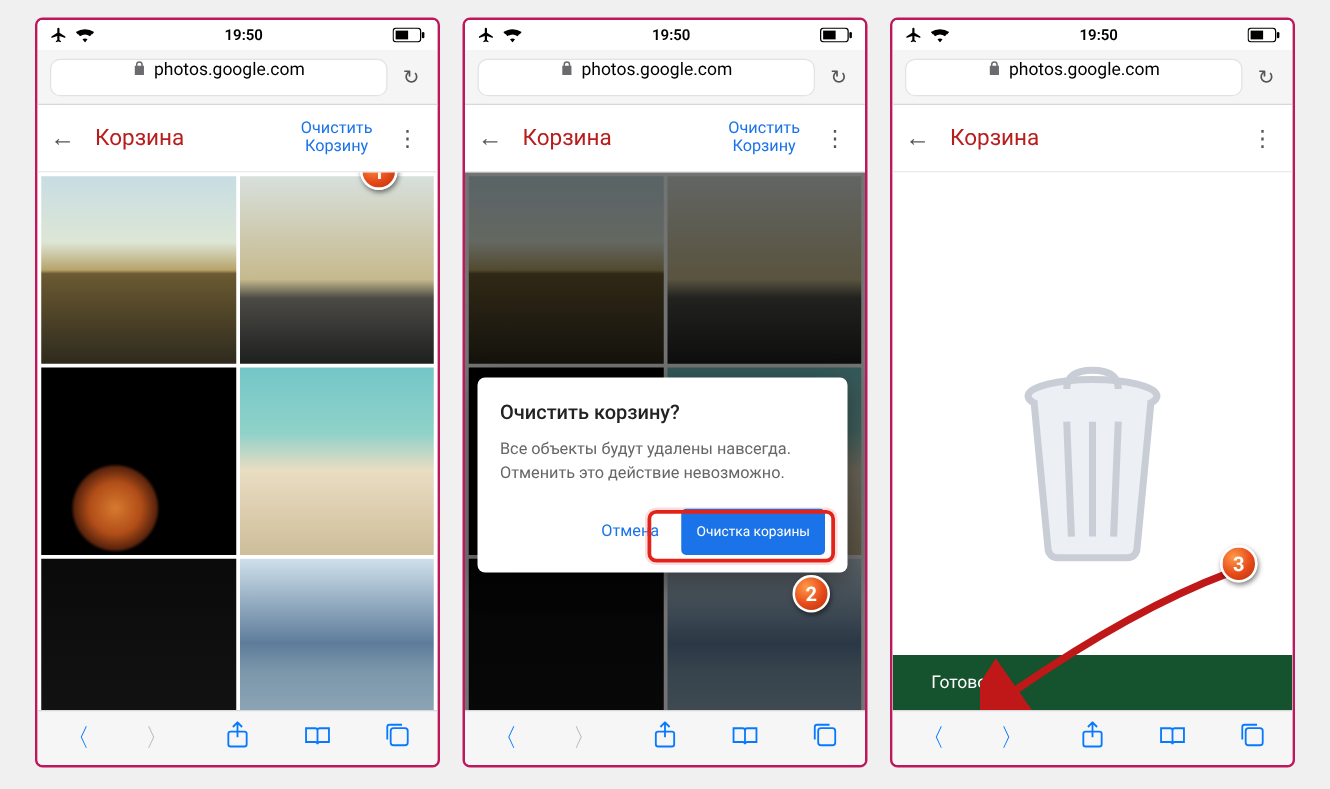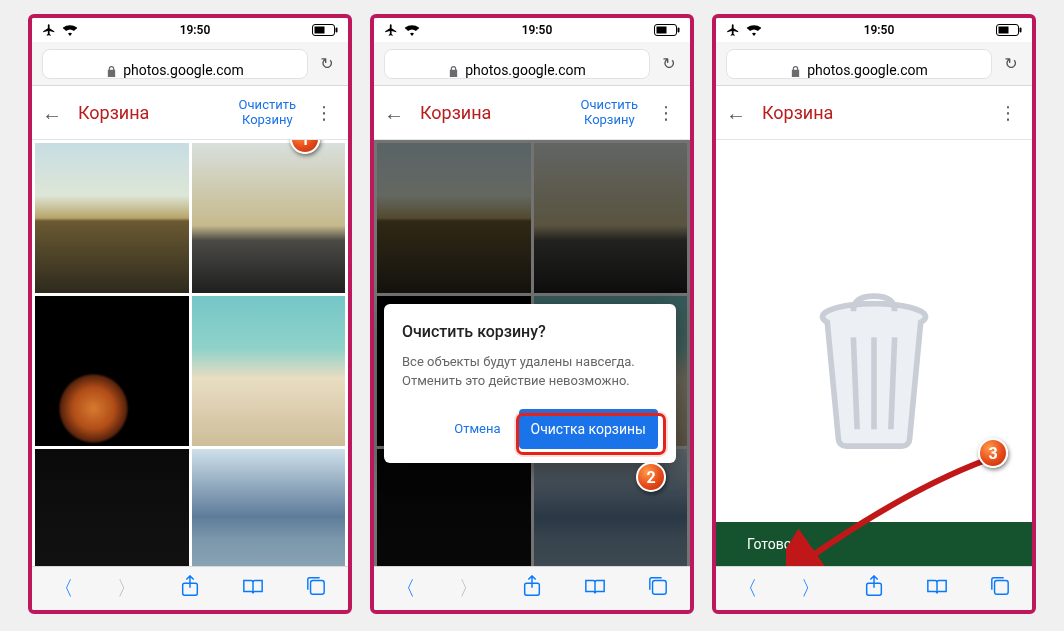--- a/index.html
+++ b/index.html
@@ -15,21 +15,21 @@
     display: flex;
     gap: 18px;
     padding: 14px;
     justify-content: center;
     align-items: flex-start;
   }
   .phone {
     width: 324px;
     height: 600px;
     background: #fff;
-    border: 4px solid #be185d;
+    border: 2px solid #be185d;
     border-radius: 6px;
     position: relative;
     overflow: hidden;
     display: flex;
     flex-direction: column;
   }
   
   .status {
     height: 24px;
     display: flex;
@@ -53,21 +53,21 @@
     padding: 6px 10px;
     gap:8px;
   }
   .urlfield {
     flex:1;
     background:#fff;
     border:1px solid #e2e2e5;
     border-radius:8px;
     height:30px;
     display:flex;
-    align-items:flex-end;
+    align-items:flex-start;
     justify-content:center;
     gap:6px;
     font-size:14px;
     color:#000;
   }
   .reload { width:22px; text-align:center; color:#555; font-size:16px; }
   
   .appheader {
     height: 54px;
     background:#fff;
@@ -116,21 +116,21 @@
     background:#fff;
     border-radius:6px;
     padding:18px 18px 14px 18px;
     box-shadow: 0 6px 24px rgba(0,0,0,0.4);
   }
   .dialog h3 { font-size:16px; font-weight:500; color:#222; margin-bottom:12px; }
   .dialog p  { font-size:13px; color:#666; line-height:1.45; margin-bottom:18px; }
   .dialog .actions { display:flex; justify-content:flex-end; align-items:center; gap:10px; }
   .dialog .btn-text { color:#1a73e8; font-size:13px; padding:6px 8px; }
   .dialog .btn-primary {
-    background:#1a73e8; color:#fff; font-size:14px; padding:12px 12px;
+    background:#1a73e8; color:#fff; font-size:11px; padding:12px 12px;
     border-radius:4px;
   }
   
   .empty {
     position:absolute; inset:0;
     display:flex; flex-direction:column; align-items:center; justify-content:center;
     padding-top:40px;
   }
   .trash-figure { width:150px; height:170px; position:relative; }
   

